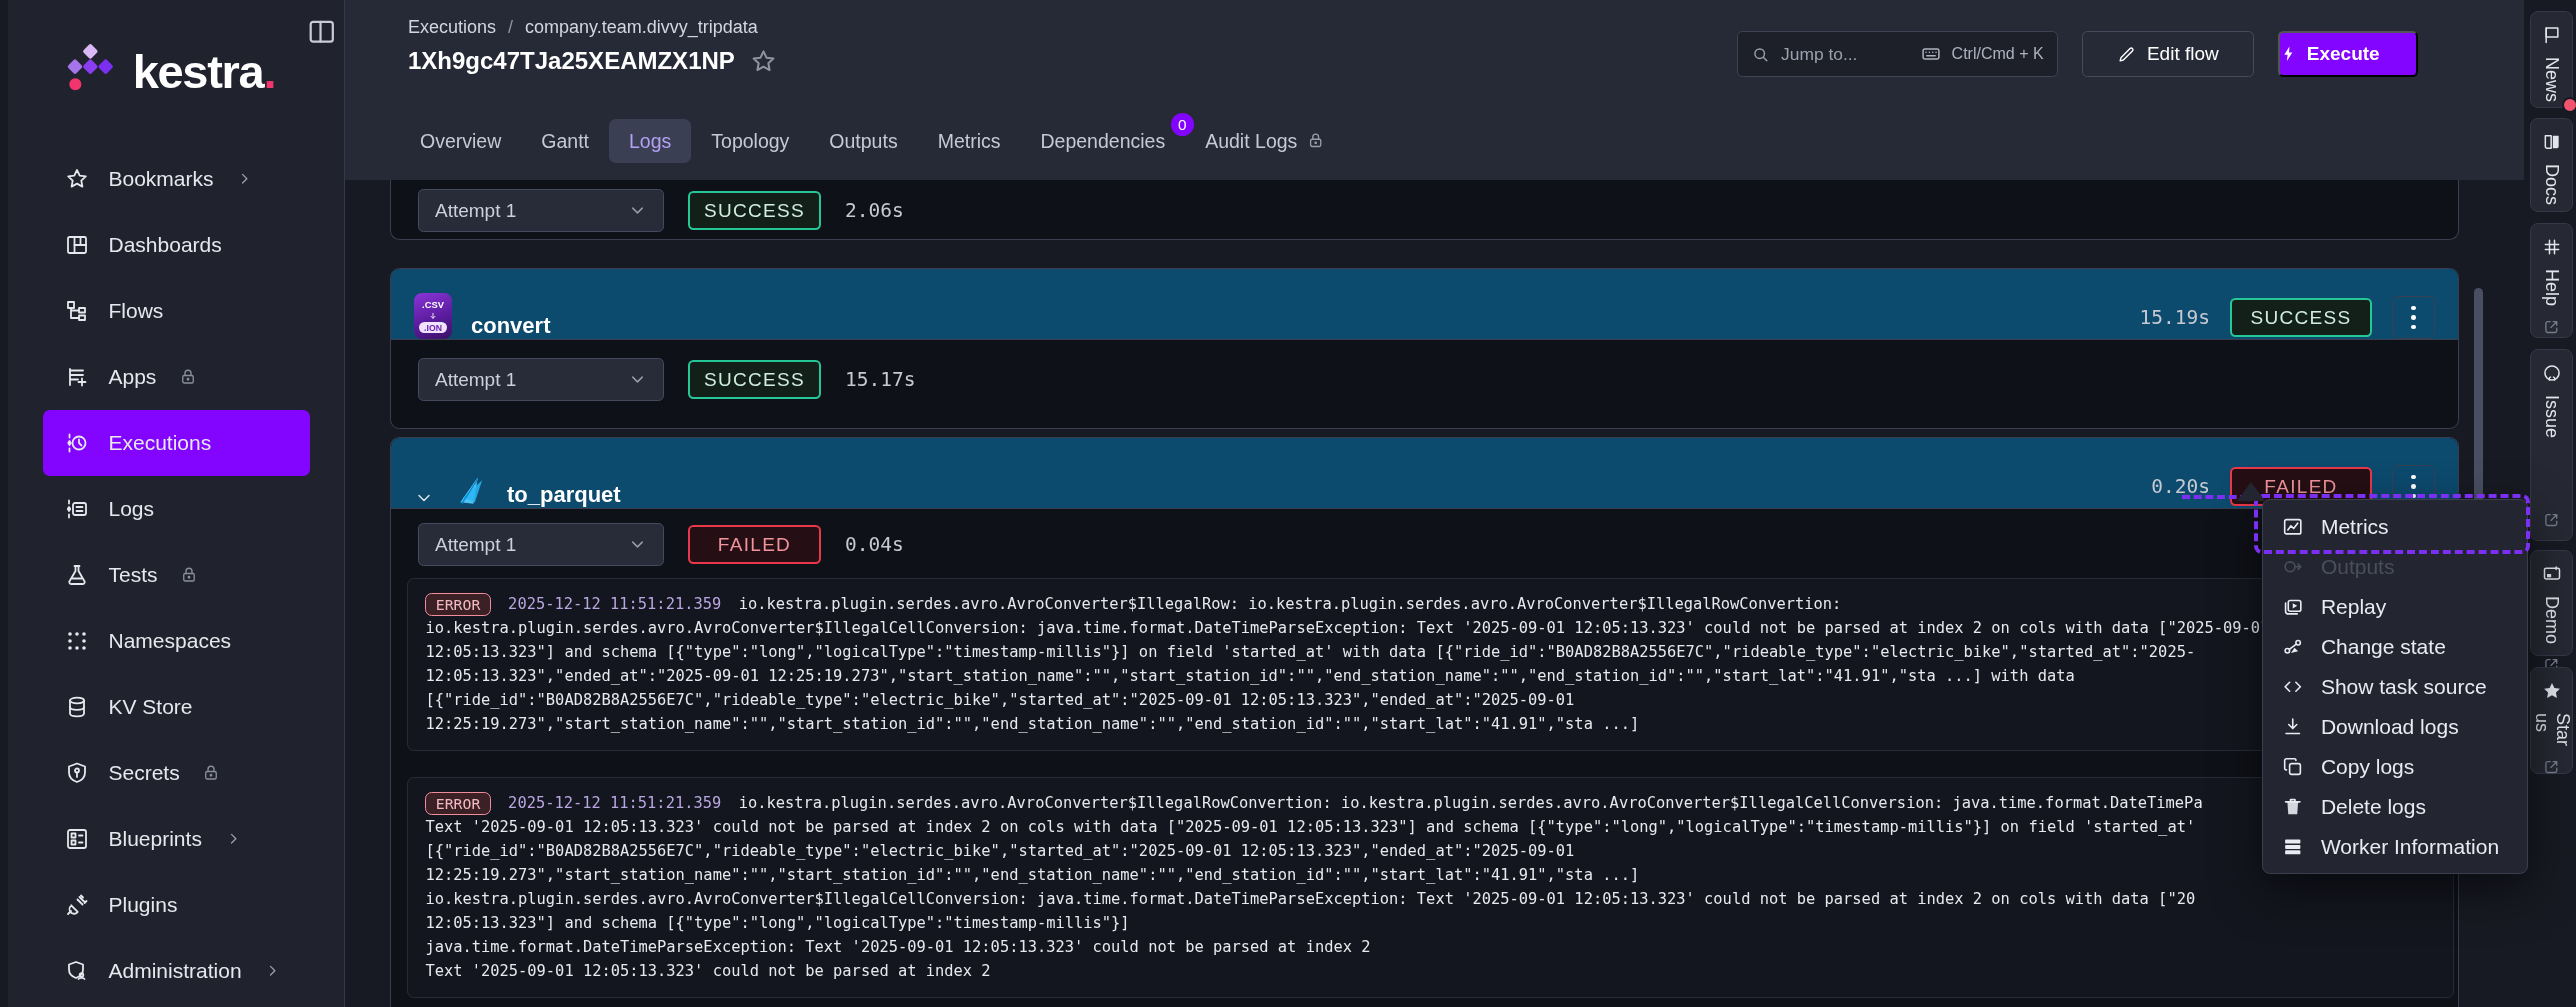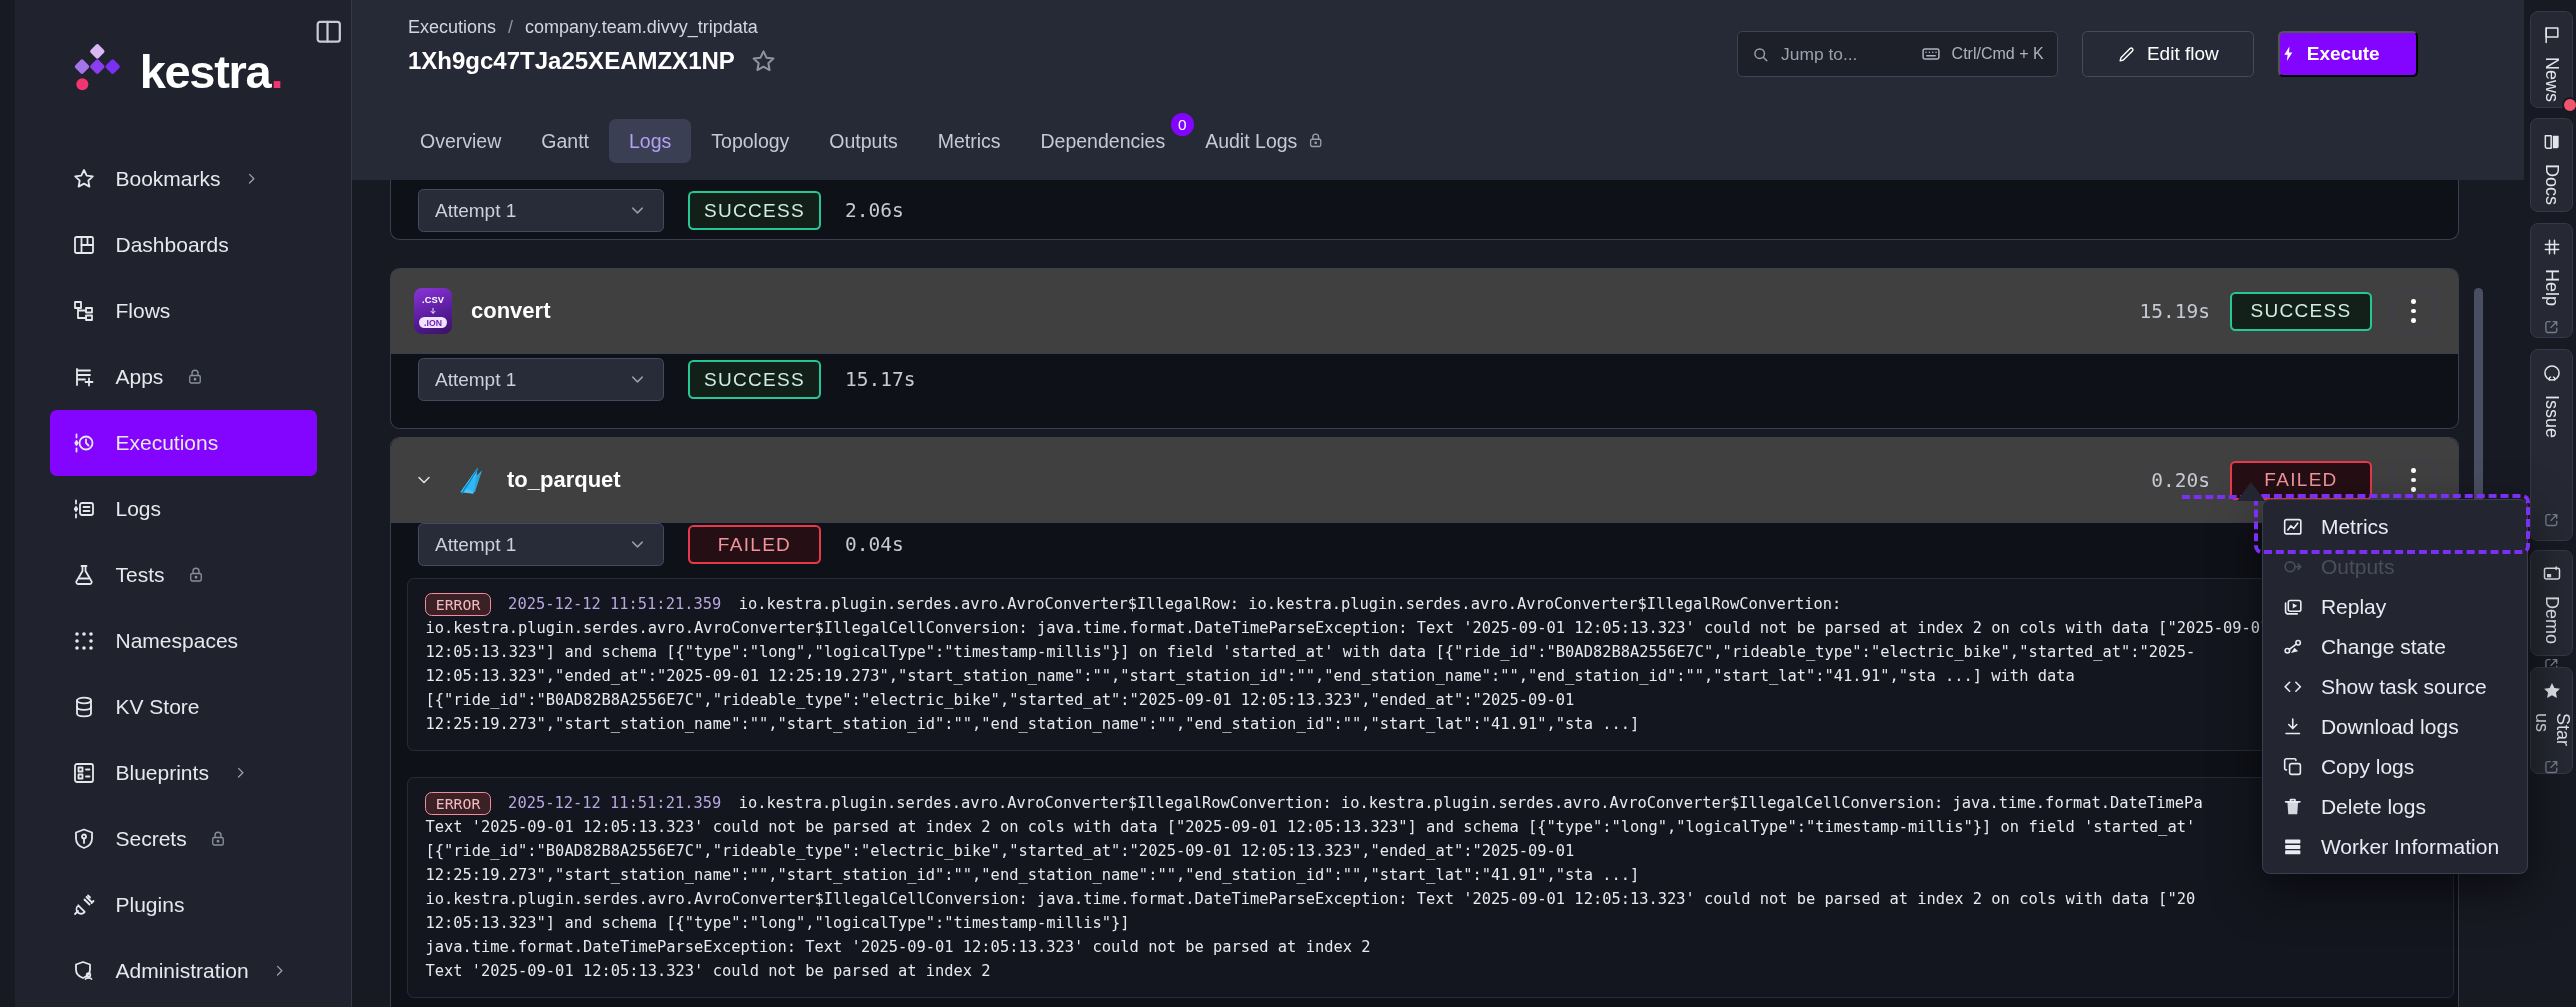--- a/index.html
+++ b/index.html
@@ -2,21 +2,21 @@
 <html style="font-size:10.7px"><head>
 <meta charset="utf-8">
 <style>
   * { margin:0; padding:0; box-sizing:border-box; }
   html,body { width:2576px; height:1008px; overflow:hidden; }
   body { background:#181A23; font-family:"Liberation Sans",sans-serif; color:#E8EAF0; position:relative; }
   svg { display:block; }
   .i { stroke:currentColor; fill:none; stroke-width:1.8; stroke-linecap:round; stroke-linejoin:round; }
 
   
-  #sidebar { position:absolute; left:15px; top:0; width:337px; height:1008px; background:#20232D; border-right:1.3px solid #343849; z-index:3; }
+  #sidebar { position:absolute; left:8px; top:0; width:337px; height:1008px; background:#20232D; border-right:1.3px solid #343849; z-index:3; }
   .collapse-btn { position:absolute; left:299px; top:17.4px; width:29.5px; height:29.5px; color:#C9CCD8; cursor:pointer; }
   .logo { position:absolute; left:50px; top:39px; display:flex; align-items:center; gap:10.7px; cursor:pointer; }
   .logo-word { font-size:47px; font-weight:bold; letter-spacing:-1.3px; color:#FFFFFF; }
   .logo-word .dot { color:#F2356E; }
   .nav { position:absolute; left:0; top:146px; width:337px; }
   .nav-item { height:66px; margin:0 35px; padding-left:21.5px; display:flex; align-items:center; gap:20px; border-radius:6.7px; font-size:21px; color:#E6E8EE; cursor:pointer; }
   .nav-item .nicon { width:24px; height:24px; color:#E6E8EE; flex:0 0 auto; }
   .nav-item.active { background:#8405FF; }
   .nlock { width:18px; height:18px; color:#8A8E9C; margin-left:2.7px; }
   .nchev { width:17.4px; height:17.4px; color:#9A9EAC; margin-left:2.7px; }
@@ -38,21 +38,21 @@
   .jump-box .kbd-ic { width:20px; height:20px; color:#AEB2C0; }
   .jump-box .sc { font-size:16px; color:#AEB2C0; white-space:nowrap; }
   .jump-box .search-ic { width:19px; height:19px; color:#9BA0AE; }
   .btn-editflow { position:absolute; left:2082px; top:31px; width:172px; height:46px; border:1.3px solid #464B5E; border-radius:5.4px; background:transparent; display:flex; align-items:center; justify-content:center; gap:10.7px; font-size:19px; color:#FFFFFF; cursor:pointer; }
   .btn-editflow .ic { width:19px; height:19px; }
   .btn-execute { position:absolute; left:2278px; top:31px; width:140px; height:46px; background:#8405FF; border-radius:5.4px; display:flex; align-items:center; gap:9.4px; font-size:19px; font-weight:bold; color:#FFFFFF; cursor:pointer; }
   .btn-execute .ic { width:17.4px; height:17.4px; }
 
   
   .card { position:absolute; left:390px; width:2069px; background:#0F1118; border:1.3px solid #3A3E4F; border-radius:9.4px; }
-  .card-header { height:85px; background:#404040; border-bottom:1.3px solid #3A3E4F; border-radius:8px 8px 0 0; display:flex; align-items:center; padding:0 23px; gap:19px; }
+  .card-header { height:71px; background:#0c4a6e; border-bottom:1.3px solid #3A3E4F; border-radius:8px 8px 0 0; display:flex; align-items:flex-end; padding:0 23px; gap:19px; }
   .task-title { font-size:22px; font-weight:bold; color:#FFFFFF; }
   .hdr-right { margin-left:auto; display:flex; align-items:center; gap:20px; }
   .dur { font-family:"DejaVu Sans Mono",monospace; font-size:19.5px; color:#C6C9D2; }
   .badge { min-width:142px; height:39px; border-radius:5.4px; display:flex; align-items:center; justify-content:center; font-family:Liberation Sans, sans-serif; font-size:19px; letter-spacing:1.3px; padding:0 8px; }
   .badge.success { border:2px solid #26C796; color:#CFEEE0; background:#132019; }
   .badge.failed { border:2px solid #E8384A; color:#F2949C; background:#250F14; }
   .kebab { width:43px; height:43px; border:1.3px solid #3B3F52; border-radius:6.7px; display:flex; flex-direction:column; align-items:center; justify-content:center; gap:4.7px; cursor:pointer; background:transparent; }
   .kebab i { width:4.7px; height:4.7px; border-radius:50%; background:#FFFFFF; }
 
   .attempt-row { position:absolute; display:flex; align-items:center; gap:24px; }
@@ -227,47 +227,47 @@
             <ellipse cx="12" cy="5.5" rx="7" ry="2.8"></ellipse>
             <path d="M5 5.5v6.5c0 1.6 3.1 2.8 7 2.8s7-1.2 7-2.8V5.5"></path>
             <path d="M5 12v6.5c0 1.6 3.1 2.8 7 2.8s7-1.2 7-2.8V12"></path>
           </svg>
         </span>
       <span>KV Store</span>
     </div>
     <div class="nav-item">
       <span class="nicon">
           <svg class="i" viewBox="0 0 24 24" width="24" height="24">
-            <rect x="3" y="3" width="18" height="18" rx="2"></rect>
-            <rect x="6.5" y="6.5" width="4" height="4"></rect>
-            <rect x="6.5" y="13.5" width="4" height="4"></rect>
-            <path d="M14 8.5h3.5M14 15.5h3.5"></path>
-          </svg>
-        </span>
-      <span>Blueprints</span>
-      <span class="nchev">
-          <svg class="i" viewBox="0 0 24 24" width="17.4" height="17.4">
-            <path d="M9 6l6 6-6 6"></path>
-          </svg>
-        </span>
-    </div>
-    <div class="nav-item">
-      <span class="nicon">
-          <svg class="i" viewBox="0 0 24 24" width="24" height="24">
             <path d="M12 2.5l8 3v6c0 5-3.5 8-8 9.5-4.5-1.5-8-4.5-8-9.5v-6z"></path>
             <circle cx="12" cy="9.5" r="2"></circle>
             <path d="M12 11.5V16"></path>
           </svg>
         </span>
       <span>Secrets</span>
       <span class="nlock">
           <svg class="i" viewBox="0 0 24 24" width="18" height="18">
             <rect x="5" y="10" width="14" height="10" rx="2"></rect>
             <path d="M8 10V7a4 4 0 0 1 8 0v3"></path>
             <circle cx="12" cy="15" r="1" fill="currentColor"></circle>
+          </svg>
+        </span>
+    </div>
+    <div class="nav-item">
+      <span class="nicon">
+          <svg class="i" viewBox="0 0 24 24" width="24" height="24">
+            <rect x="3" y="3" width="18" height="18" rx="2"></rect>
+            <rect x="6.5" y="6.5" width="4" height="4"></rect>
+            <rect x="6.5" y="13.5" width="4" height="4"></rect>
+            <path d="M14 8.5h3.5M14 15.5h3.5"></path>
+          </svg>
+        </span>
+      <span>Blueprints</span>
+      <span class="nchev">
+          <svg class="i" viewBox="0 0 24 24" width="17.4" height="17.4">
+            <path d="M9 6l6 6-6 6"></path>
           </svg>
         </span>
     </div>
     <div class="nav-item">
       <span class="nicon">
           <svg class="i" viewBox="0 0 24 24" width="24" height="24">
             <path d="M14.5 4l5.5 5.5M16 2.5l2 2M21.5 8l-2 2"></path>
             <path d="M6.5 12.5a4.5 4.5 0 0 0 5 7.5l1.2-1.2-6.5-6.5z"></path>
             <path d="M12.5 6.5l5 5"></path>
             <path d="M3 21l3-3"></path>

